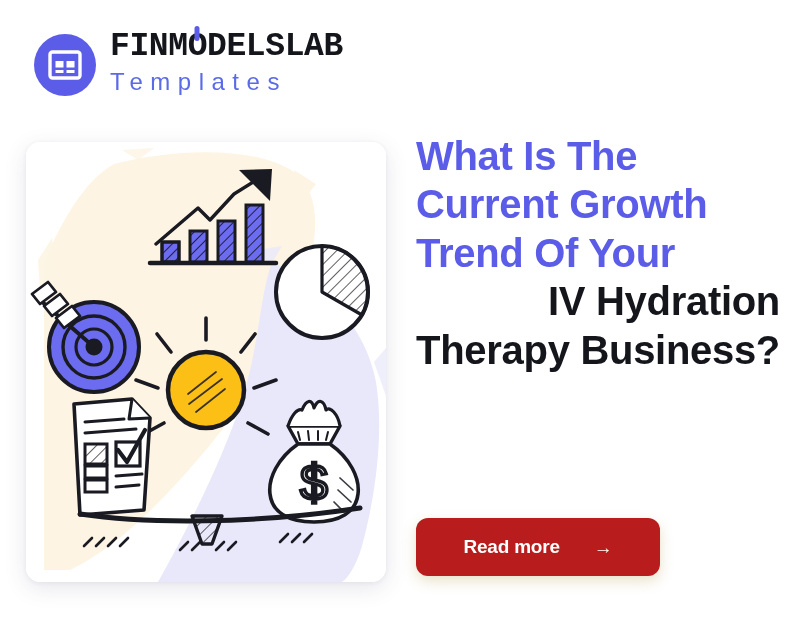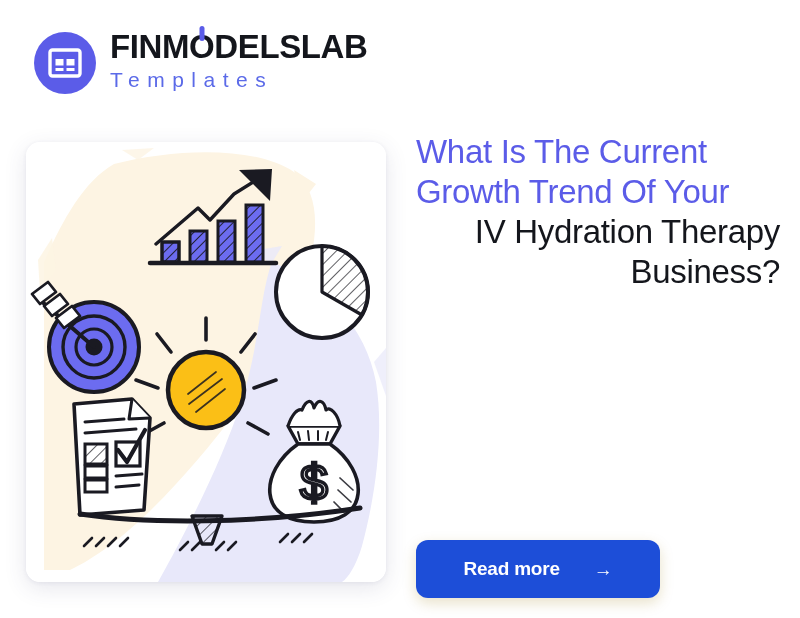--- a/index.html
+++ b/index.html
@@ -38,38 +38,39 @@
   }
   .brand-text { display: flex; flex-direction: column; justify-content: center; }
   .brand-name {
     font-size: 33px;
     font-weight: 700;
     letter-spacing: -0.4px;
     color: #14161C;
     line-height: 1.02;
     position: relative;
     white-space: nowrap;
+    font-family: Liberation Mono, monospace;
   }
   .brand-name .o-mark {
     position: relative;
     display: inline-block;
   }
   .brand-name .o-mark::after {
     content: "";
     position: absolute;
     left: 50%;
     top: -4px;
     transform: translateX(-50%);
     width: 5px;
     height: 15px;
     border-radius: 3px;
     background: #5B5CE8;
   }
   .brand-sub {
-    font-size: 21px;
+    font-size: 24px;
     font-weight: 400;
     letter-spacing: 7.5px;
     color: #5B6AE8;
     line-height: 1.45;
     margin-top: 1px;
   }
 
   
   .art-card {
     position: absolute;
@@ -85,40 +86,40 @@
   .art-card svg { display: block; width: 100%; height: 100%; }
 
   
   .content {
     position: absolute;
     left: 416px;
     top: 132px;
     width: 364px;
   }
   .headline {
-    font-size: 33px;
-    font-weight: 400;
+    font-size: 40px;
+    font-weight: 700;
     line-height: 1.21;
     letter-spacing: -0.3px;
     color: #5B5CE8;
   }
   .headline .topic {
     color: #14161C;
     display: block;
     text-align: right;
   }
   .cta {
     position: absolute;
     left: 416px;
-    top: 540px;
+    top: 518px;
     width: 244px;
     height: 58px;
     border: none;
     border-radius: 12px;
-    background: #1d4ed8;
+    background: #b91c1c;
     box-shadow: 0 5px 14px rgba(150,120,10,0.22);
     color: #ffffff;
     font-family: "Liberation Sans", sans-serif;
     font-size: 19px;
     font-weight: 700;
     letter-spacing: -0.2px;
     display: flex;
     align-items: center;
     justify-content: center;
     gap: 34px;

